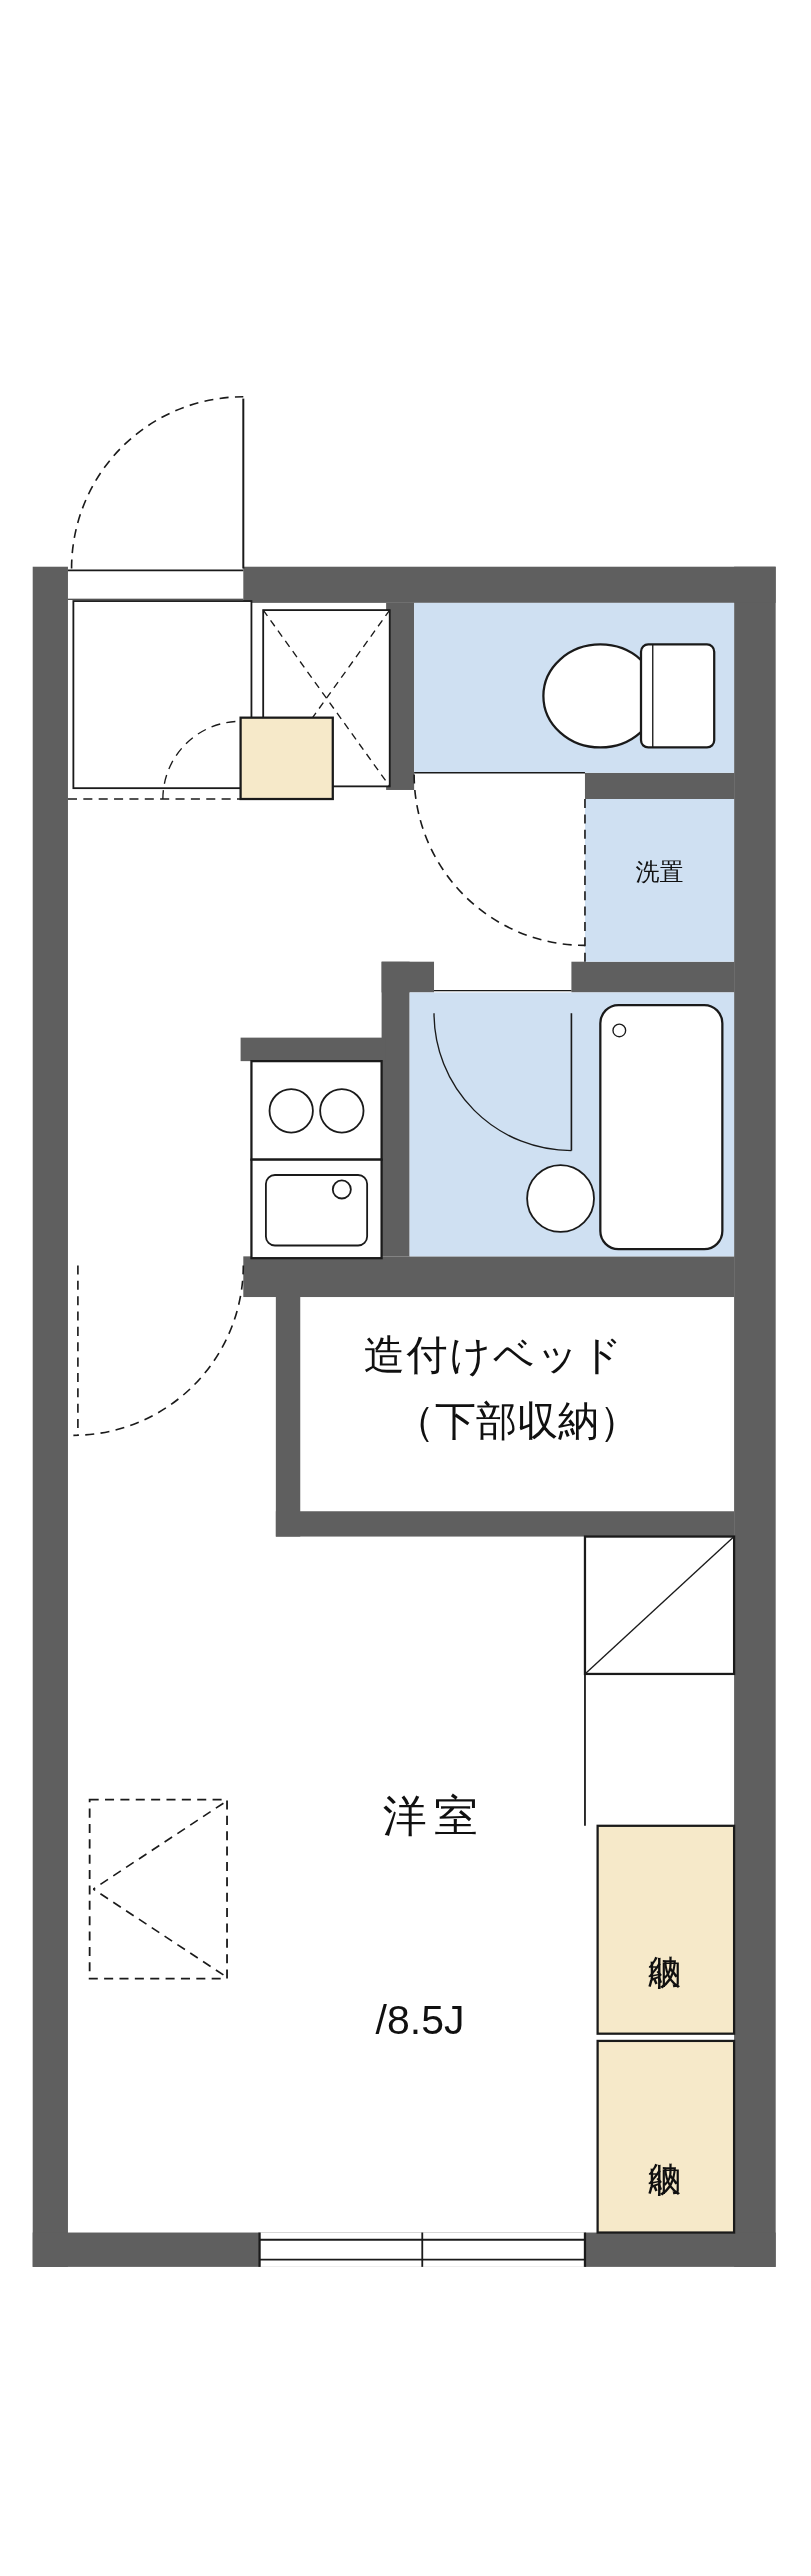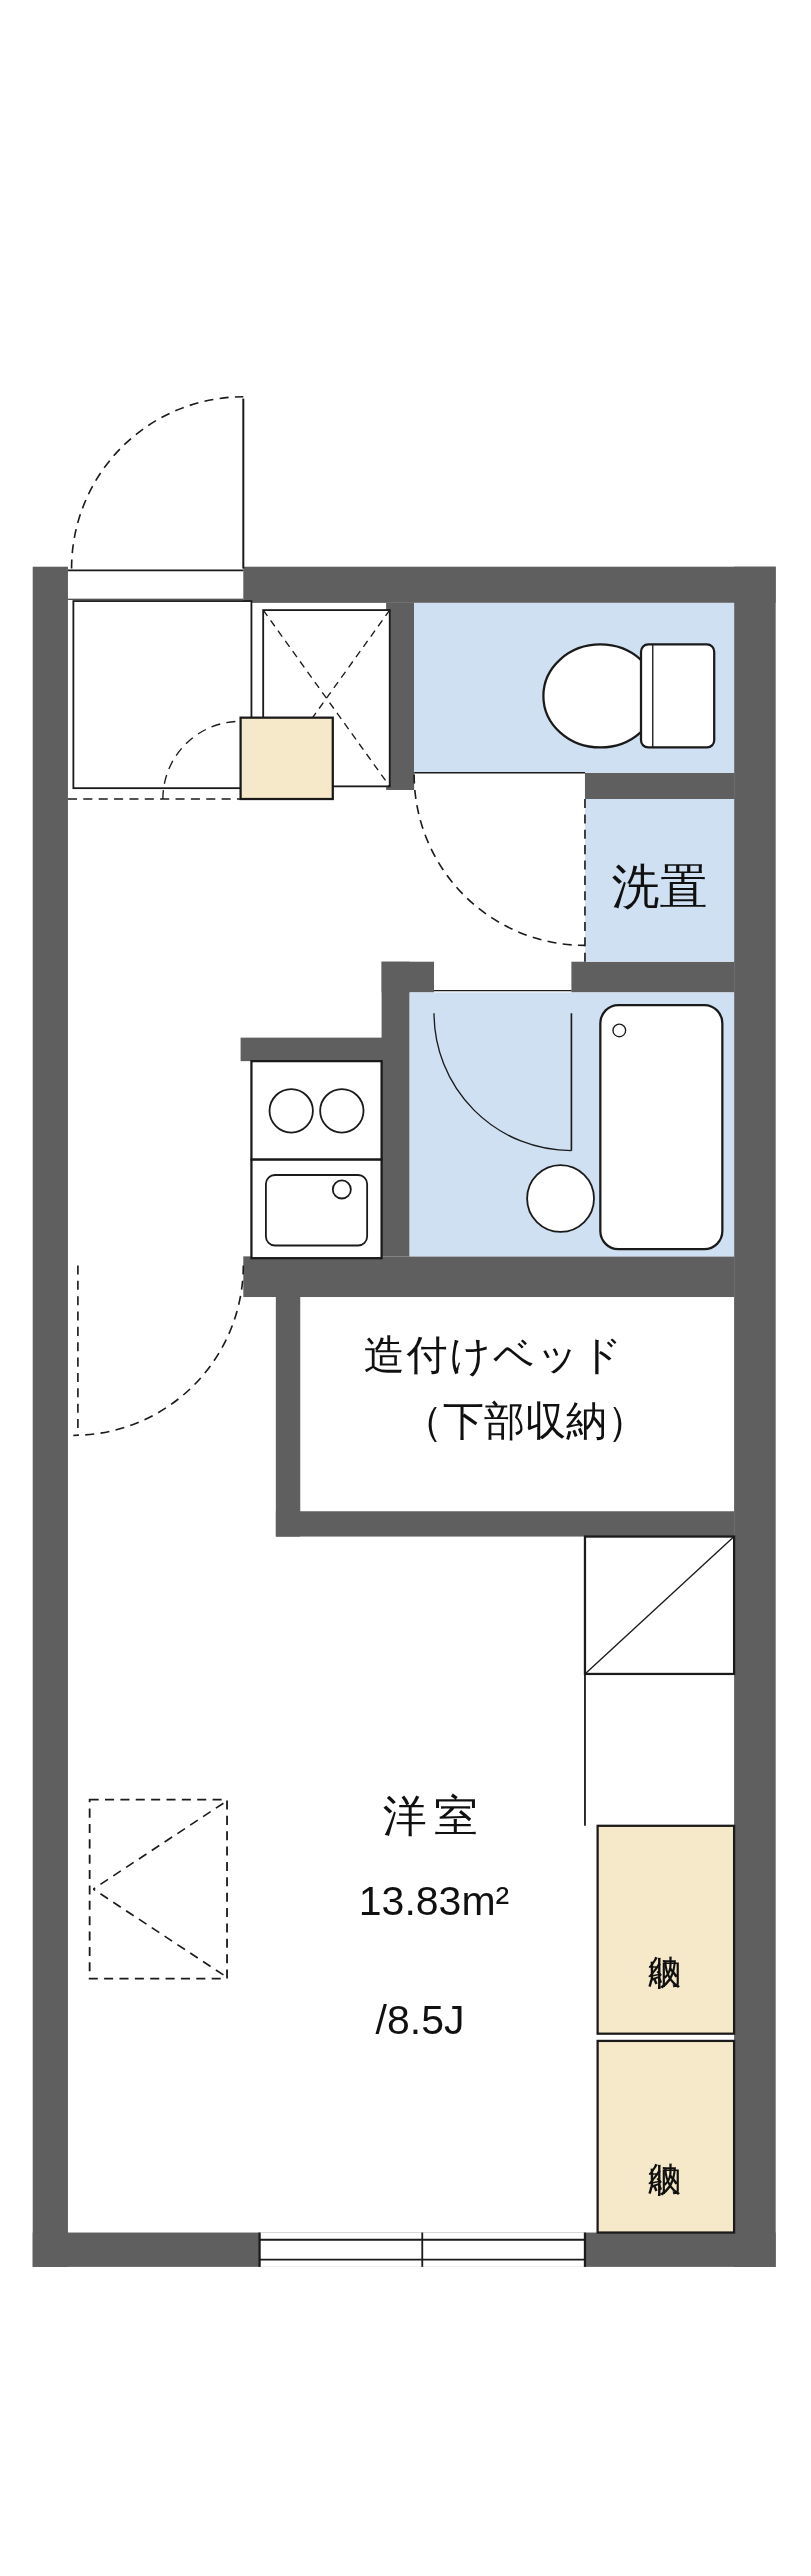--- a/index.html
+++ b/index.html
@@ -98,26 +98,25 @@
     <rect x="287" y="2470" width="360" height="38" fill="#ffffff"></rect>
     <line class="ln" x1="287" y1="2478" x2="647" y2="2478" stroke-width="2"></line>
     <line class="ln" x1="287" y1="2500" x2="647" y2="2500" stroke-width="2"></line>
     <line class="ln" x1="287" y1="2470" x2="287" y2="2508" stroke-width="2.5"></line>
     <line class="ln" x1="467" y1="2470" x2="467" y2="2508" stroke-width="2"></line>
     <line class="ln" x1="647" y1="2470" x2="647" y2="2508" stroke-width="2.5"></line>
   </g>
 
 </svg>
 
-<div class="lbl" style="left:585px;top:857px;width:149px;font-size:48px;">洗置</div>
+<div class="lbl" style="left:585px;top:857px;width:149px;font-size:24px;">洗置</div>
 
 <div class="lbl" style="left:300px;top:1330px;width:388px;font-size:41px;letter-spacing:1.8px;">造付けベッド</div>
-<div class="lbl" style="left:300px;top:1396px;width:434px;font-size:41px;padding-left:8px;">（下部収納）</div>
+<div class="lbl" style="left:292px;top:1396px;width:434px;font-size:41px;padding-left:8px;">（下部収納）</div>
 
 <div class="lbl" style="left:208px;top:1788px;width:452px;font-size:44px;letter-spacing:7.2px;">洋室</div>
-<div class="lbl" style="left:208px;top:1876px;width:452px;font-size:41px;">13.83m²</div>
 <div class="lbl" style="left:194px;top:1995px;width:452px;font-size:41px;">/8.5J</div>
 
 <div class="lbl vtext" style="left:597px;top:1853px;width:136px;height:154px;font-size:33px;">収納</div>
 <div class="lbl vtext" style="left:597px;top:2059px;width:136px;height:155px;font-size:33px;">収納</div>
 
 </div>
 
 
 </body></html>

